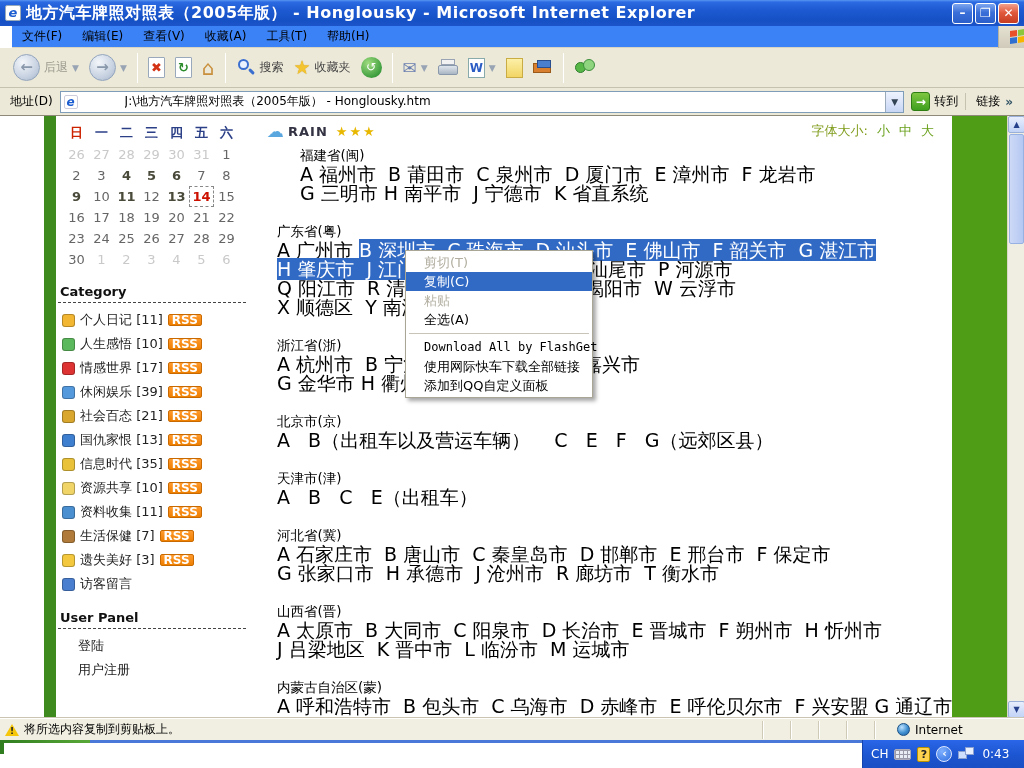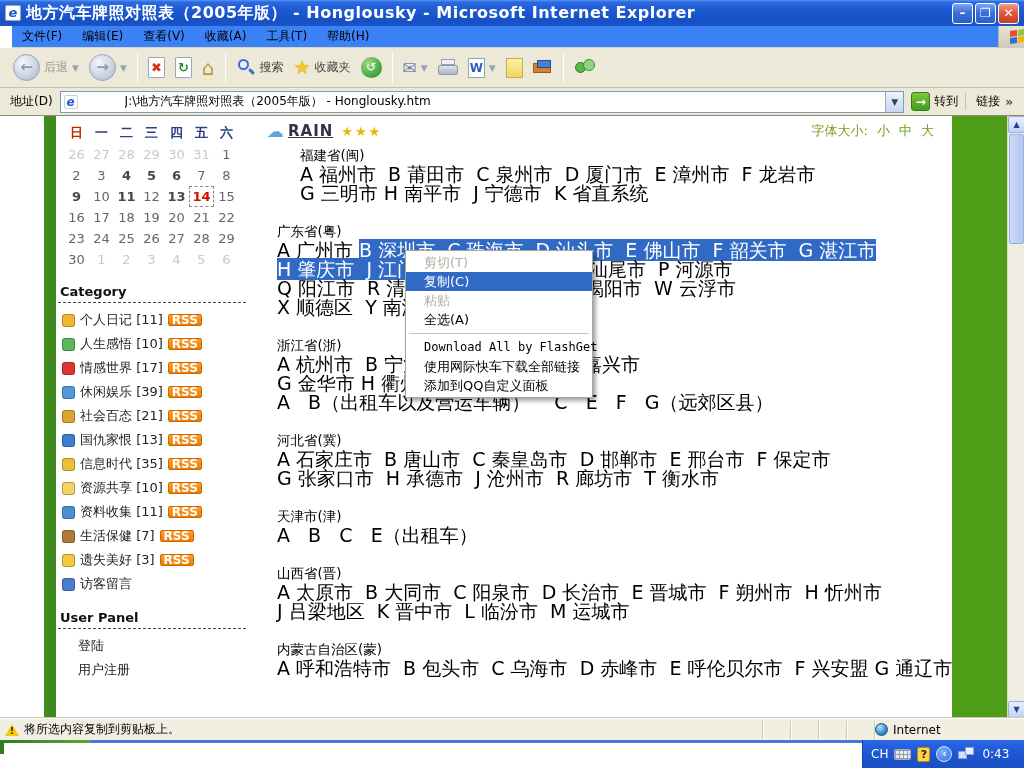--- a/index.html
+++ b/index.html
@@ -93,21 +93,21 @@
   .side-head { font-weight:bold; font-size:13px; color:#111; margin:14px 6px 5px 0; padding:0 0 3px 2px; border-bottom:1px dashed #444; }
   .cat-item { display:flex; align-items:center; gap:5px; padding:3px 0 3px 4px; }
   .cat-ico { width:13px; height:13px; border-radius:3px; flex:0 0 13px; border:1px solid rgba(0,0,0,.25); }
   .rss { font-size:12px; font-weight:bold; background:linear-gradient(180deg,#ff9a2e,#ee7f00); color:#fff; border:1px solid #c96a00; border-radius:2px; padding:0 3px; line-height:10px; }
   .side-link { padding:3px 0 3px 20px; }
 
   
   .main { position:absolute; left:255px; top:0; width:697px; height:602px; overflow:hidden; }
   .weather-row { display:flex; align-items:center; height:24px; padding:6px 18px 0 12px; }
   .cloud { color:#5aa7e0; font-size:17px; margin-right:4px; }
-  .rain-label { font-size:15px; font-weight:bold; color:#334; letter-spacing:1px; margin-right:8px;text-decoration:underline; }
+  .rain-label { font-size:13px; font-weight:bold; color:#334; letter-spacing:1px; margin-right:8px; }
   .stars { color:#e8b800; font-size:13px; letter-spacing:2px; }
   .fontsize { margin-left:auto; color:#7f9c1b; font-size:13px; display:flex; gap:9px; }
   .fontsize .opt { color:#6aa11c; }
   .section-title { margin:19px 0 0 22px; line-height:19px; font-size:13.5px; color:#000; white-space:pre; }
   .section:first-child .section-title { margin-top:6px; }
   .row { margin-left:22px; line-height:19px; font-size:19px; white-space:pre; position:relative; color:#000; }
   .section.ind .section-title, .section.ind .row { margin-left:45px; }
   .seg-sel { background:#316ac5; color:#fff; }
   .seg-abs { position:absolute; top:0; }
 
@@ -126,21 +126,21 @@
   .ctx-item.mono { font-family:"DejaVu Sans Mono","Liberation Mono",monospace; font-size:12px; }
   .ctx-sep { height:1px; background:#c8c5b8; margin:4px 3px; }
 
   
   .statusbar { position:absolute; top:718px; left:0; width:1024px; height:22px; background:#f1efe2;
     border-top:1px solid #fff; box-shadow:0 -1px 0 #c9c5b2; display:flex; align-items:center; font-size:12px; color:#000; }
   .sb-msg { flex:1; display:flex; align-items:center; gap:5px; padding-left:5px; }
   .warn { position:relative; width:0; height:0; border-left:7px solid transparent; border-right:7px solid transparent; border-bottom:12px solid #f5c60a; }
   .warn i { position:absolute; left:-2px; top:2px; font-size:9px; font-weight:bold; font-style:normal; color:#222; }
   .sb-pane { width:28px; height:18px; border-left:1px solid #cfcab6; box-shadow:inset 1px 0 0 #fff; }
-  .sb-zone { width:150px; height:18px; border-left:1px solid #cfcab6; box-shadow:inset 1px 0 0 #fff; display:flex; align-items:center; gap:5px; padding-left:0; }
+  .sb-zone { width:150px; height:18px; border-left:1px solid #cfcab6; box-shadow:inset 1px 0 0 #fff; display:flex; align-items:center; gap:5px; padding-left:22px; }
   .globe { width:13px; height:13px; border-radius:50%; background:radial-gradient(circle at 35% 30%,#bfe2ff,#3f8fd0 55%,#1f5f9f); border:1px solid #1a4f84; }
 
   
   .bottombar { position:absolute; top:740px; left:0; width:1024px; height:28px; background:#fff; }
   .bb-green { position:absolute; left:0; top:0; width:90px; height:3px; background:linear-gradient(90deg,#2f7d1f,#58a838); }
   .bb-blue { position:absolute; left:90px; top:0; width:772px; height:3px; background:#4a78d8; }
   .bb-nub { position:absolute; left:0; top:3px; width:4px; height:11px; background:#2f7d1f; }
   .tray { position:absolute; right:0; top:0; width:162px; height:28px;
     background:linear-gradient(180deg,#2a66e8,#1c55d0 55%,#1a4fc4); border-left:1px solid #1443ad;
     display:flex; align-items:center; gap:6px; padding:0 8px; color:#fff; font-size:12px; }
@@ -436,30 +436,31 @@
           <div class="row"><span class="seg-sel">H 肇庆市  J 江门市  K 茂名市</span><span class=" seg-abs" style="left: 312px;">汕尾市  P 河源市</span></div>
           <div class="row"><span>Q 阳江市  R 清远市  S</span><span class=" seg-abs" style="left: 308px;">揭阳市  W 云浮市</span></div>
           <div class="row"><span>X 顺德区  Y 南海区  Z</span></div>
         </div>
         <div class="section">
           <div class="section-title">浙江省(浙)</div>
           <div class="row"><span>A 杭州市  B 宁波市  C</span><span class=" seg-abs" style="left: 306px;">嘉兴市</span></div>
           <div class="row"><span>G 金华市 H 衢州市  J</span></div>
         </div>
         <div class="section">
+          <div class="section-title">北京市(京)</div>
           <div class="row"><span>A   B（出租车以及营运车辆）    C   E   F   G（远郊区县）</span></div>
+        </div>
+        <div class="section">
+          <div class="section-title">天津市(津)</div>
+          <div class="row"><span>A   B   C   E（出租车）</span></div>
         </div>
         <div class="section">
           <div class="section-title">河北省(冀)</div>
           <div class="row"><span>A 石家庄市  B 唐山市  C 秦皇岛市  D 邯郸市  E 邢台市  F 保定市</span></div>
           <div class="row"><span>G 张家口市  H 承德市  J 沧州市  R 廊坊市  T 衡水市</span></div>
-        </div>
-        <div class="section">
-          <div class="section-title">天津市(津)</div>
-          <div class="row"><span>A   B   C   E（出租车）</span></div>
         </div>
         <div class="section">
           <div class="section-title">山西省(晋)</div>
           <div class="row"><span>A 太原市  B 大同市  C 阳泉市  D 长治市  E 晋城市  F 朔州市  H 忻州市</span></div>
           <div class="row"><span>J 吕梁地区  K 晋中市  L 临汾市  M 运城市</span></div>
         </div>
         <div class="section">
           <div class="section-title">内蒙古自治区(蒙)</div>
           <div class="row"><span>A 呼和浩特市  B 包头市  C 乌海市  D 赤峰市  E 呼伦贝尔市  F 兴安盟 G 通辽市</span></div>
         </div>

